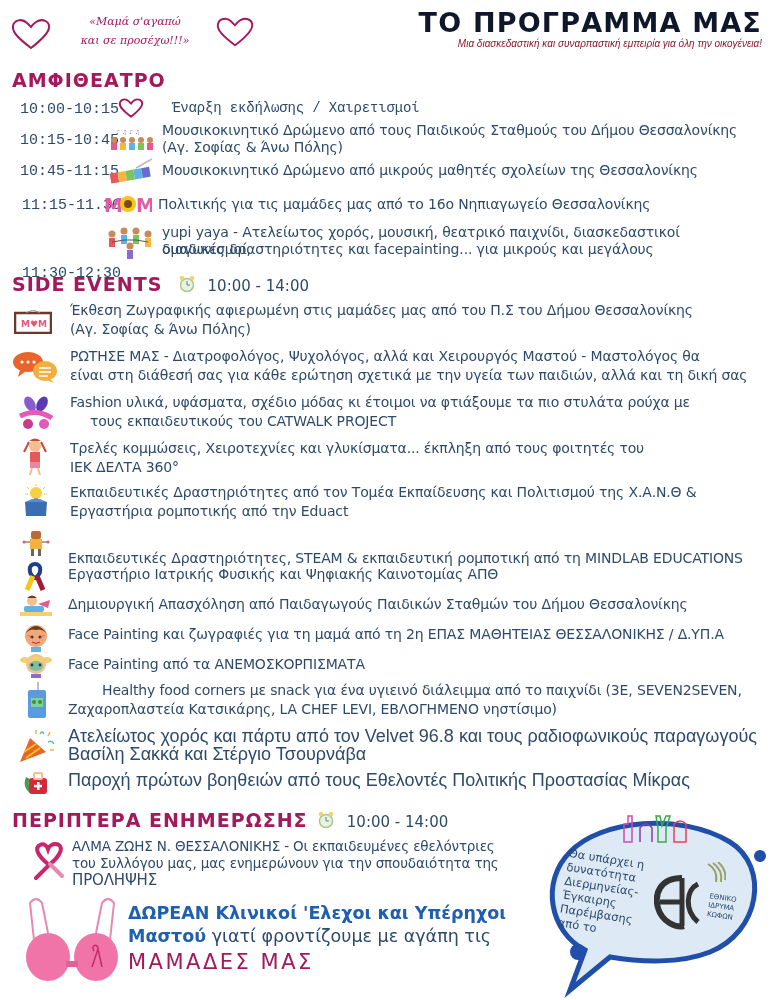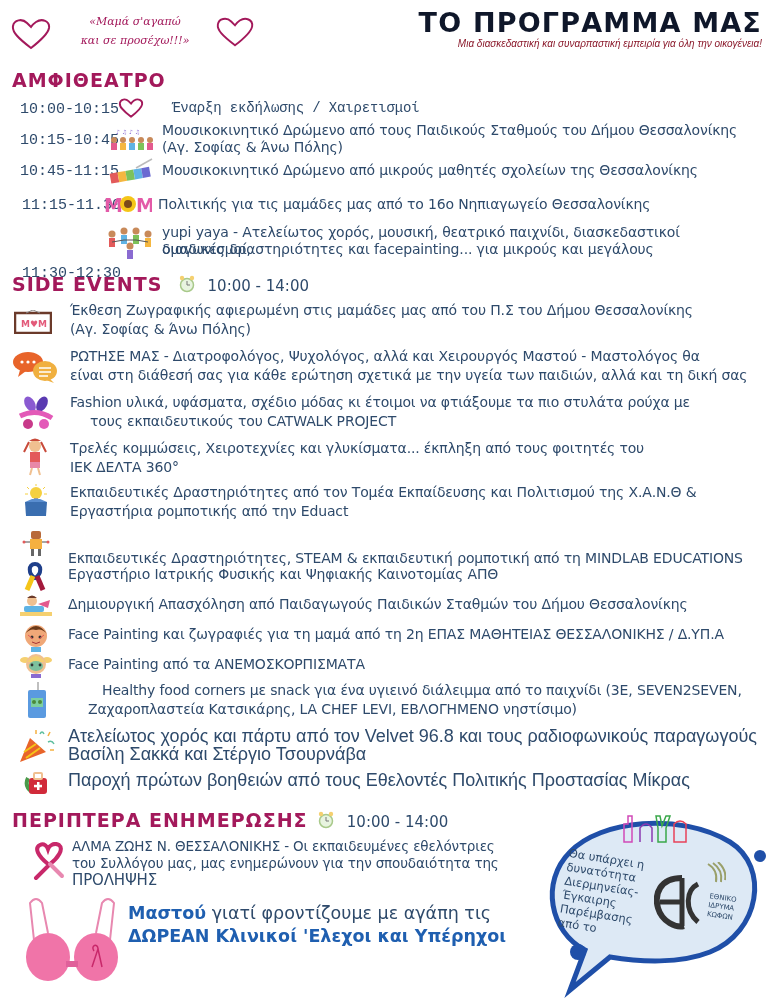--- a/index.html
+++ b/index.html
@@ -280,21 +280,21 @@
 
 <div class="row" style="top:682px;">
   <svg class="ico" style="left:26px; top:0px;" width="22" height="38" viewBox="0 0 22 38">
       <line x1="12" y1="0" x2="12" y2="8" stroke="#aaa" stroke-width="1.5"></line>
       <rect x="2" y="8" width="18" height="28" rx="2" fill="#5a9ae0"></rect>
       <rect x="5" y="16" width="12" height="9" fill="#7dd0a0"></rect>
       <circle cx="8" cy="20" r="2" fill="#4a8a3a"></circle>
       <circle cx="14" cy="20" r="2" fill="#4a8a3a"></circle>
     </svg>
   <span class="desc" style="left:68px; top:0px;margin-left:34px;">Healthy food corners με snack για ένα υγιεινό διάλειμμα από το παιχνίδι (3E, SEVEN2SEVEN,</span>
-  <span class="desc" style="left:68px; top:19px;margin-left:20px;">Ζαχαροπλαστεία Κατσικάρης, LA CHEF LEVI, ΕΒΛΟΓΗΜΕΝΟ νηστίσιμο)</span>
+  <span class="desc" style="left:68px; top:19px;">Ζαχαροπλαστεία Κατσικάρης, LA CHEF LEVI, ΕΒΛΟΓΗΜΕΝΟ νηστίσιμο)</span>
 </div>
 
 <div class="row" style="top:728px;">
   <svg class="ico" style="left:16px; top:0px;" width="42" height="36" viewBox="0 0 42 36">
       <path d="M4 34 L14 10 L30 24 Z" fill="#e8642a"></path>
       <path d="M8 24 L20 16 M10 30 L24 20" stroke="#f5c518" stroke-width="2"></path>
       <g stroke="#5fbfa0" stroke-width="1.5" fill="none">
         <path d="M24 6 Q26 2 28 6"></path>
         <path d="M32 14 Q36 12 38 16"></path>
       </g>
@@ -344,22 +344,23 @@
 <svg class="abs" style="left:22px; top:895px;" width="100" height="90" viewBox="0 0 100 90">
   <path d="M12 45 L8 8 Q14 0 20 8 L26 38" stroke="#e888b0" stroke-width="2" fill="none"></path>
   <path d="M88 45 L92 8 Q86 0 80 8 L74 38" stroke="#e888b0" stroke-width="2" fill="none"></path>
   <ellipse cx="26" cy="62" rx="22" ry="24" fill="#f074a8"></ellipse>
   <ellipse cx="74" cy="62" rx="22" ry="24" fill="#f074a8"></ellipse>
   <rect x="44" y="66" width="12" height="6" fill="#e0609a"></rect>
   <path d="M72 56 C 68 50, 76 48, 76 54 L70 72 M76 54 L80 72" stroke="#c8286a" stroke-width="1.5" fill="none"></path>
 </svg>
 
 <div class="abs" style="left:128px; top:902px; width:400px;">
+  <div class="promo-line"><span class="promo-bold">ΔΩΡΕΑΝ Κλινικοί 'Ελεχοι και Υπέρηχοι</span></div>
   <div class="promo-line"><span class="promo-bold">Μαστού</span><span> γιατί φροντίζουμε με αγάπη τις</span></div>
-  <div class="promo-line"><span class="promo-bold">ΔΩΡΕΑΝ Κλινικοί 'Ελεχοι και Υπέρηχοι</span></div>
+  <div class="promo-mamades">ΜΑΜΑΔΕΣ ΜΑΣ</div>
 </div>
 
 <div class="abs" style="left:530px; top:812px; width:242px; height:188px;">
   <svg style="position:absolute; left:0; top:0;" width="242" height="188" viewBox="0 0 242 188">
     <path d="M40 40 C 70 8, 150 0, 200 30 C 240 55, 230 120, 180 140 C 150 152, 110 150, 80 145 L 40 178 L 55 138 C 20 120, 10 70, 40 40 Z" fill="#dde9f5" stroke="#1f4fa8" stroke-width="5"></path>
     <circle cx="230" cy="44" r="6" fill="#1f4fa8"></circle>
     <circle cx="48" cy="140" r="8" fill="#1f4fa8"></circle>
   </svg>
   <svg style="position:absolute; left:90px; top:2px;" width="70" height="30" viewBox="0 0 70 30">
     <path d="M4 28 L4 10 L8 10 L8 2 L12 2 L12 28 Z" fill="none" stroke="#d14ab8" stroke-width="1.5"></path>

